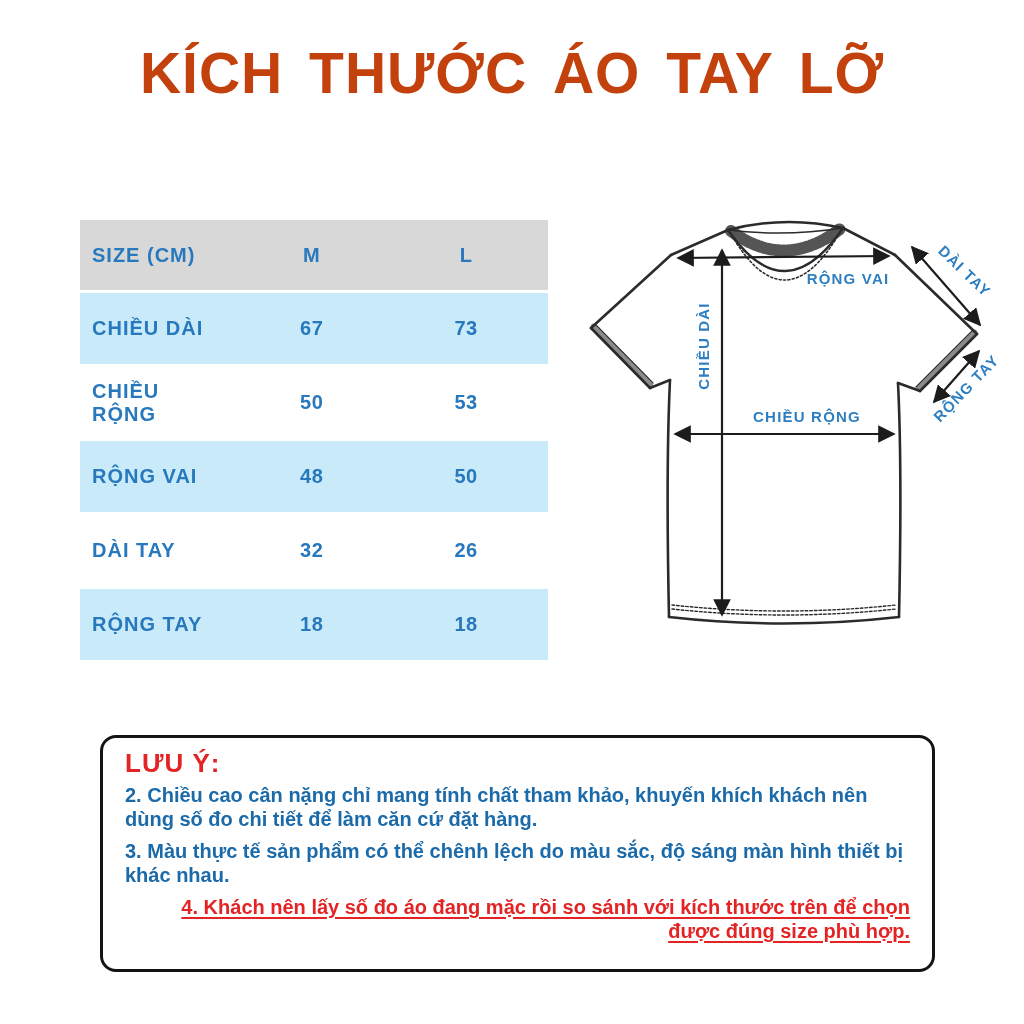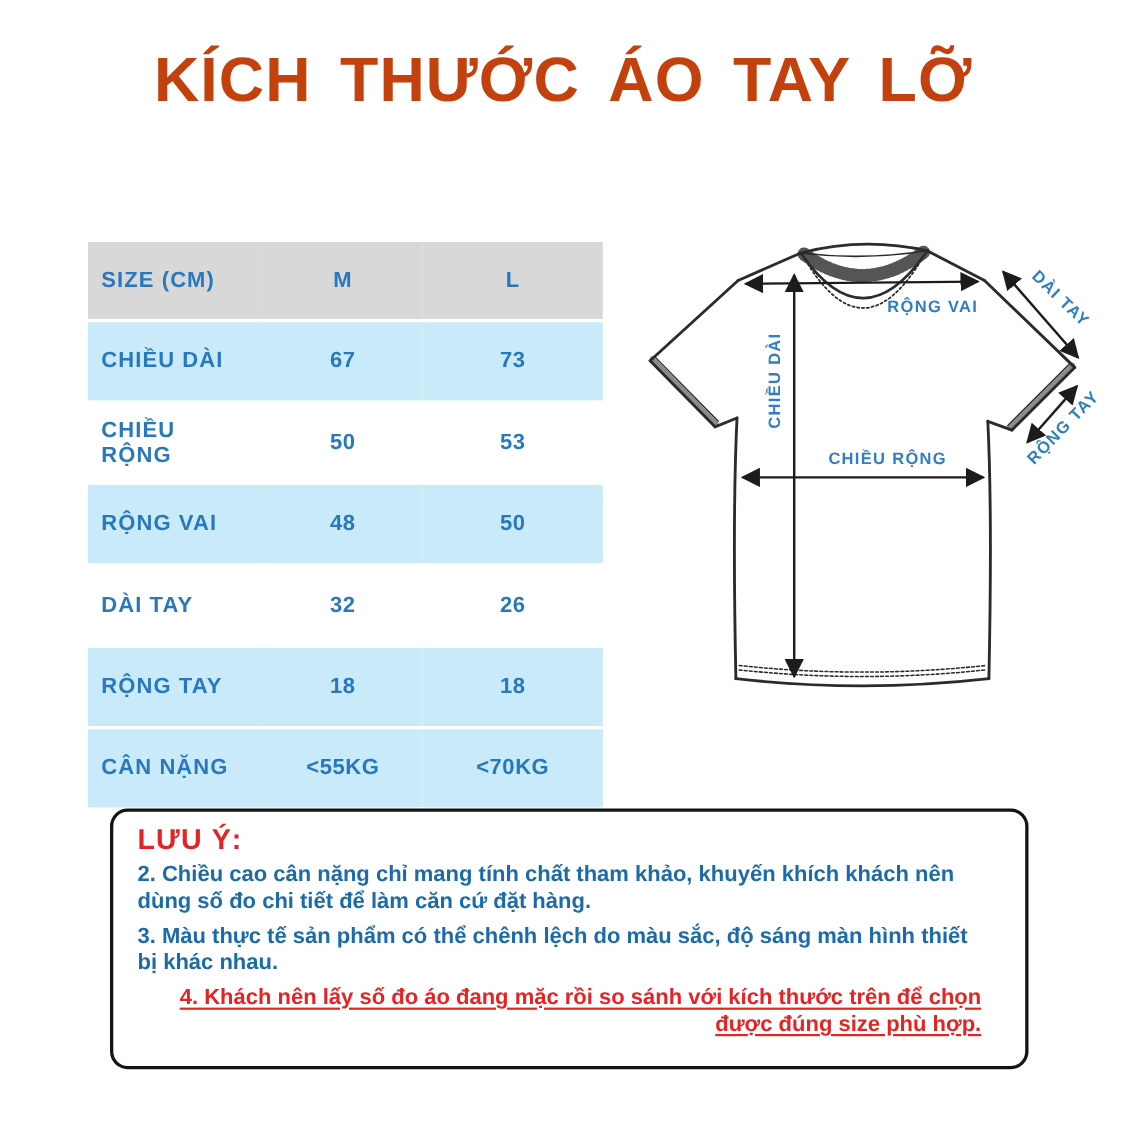--- a/index.html
+++ b/index.html
@@ -20,21 +20,21 @@
     font-size:20px;font-weight:bold;color:#2878bd;
     border-bottom:3px solid #ffffff;padding:12px;
   }
   table.size-table th{height:46px;background:#d8d8d8;}
   table.size-table td{height:47px;background:#ffffff;}
   table.size-table tr.alt td{background:#c9eaf9;}
   th.label, td.label{text-align:left;padding-left:21px;letter-spacing:1px;}
   th.val, td.val{text-align:center;letter-spacing:0.5px;}
   .note{
     position:absolute;left:100px;top:735px;width:835px;height:237px;box-sizing:border-box;
-    border:3px solid #141414;border-radius:16px;padding:8px 40px 6px 22px;overflow:hidden;
+    border:3px solid #141414;border-radius:16px;padding:8px 22px 6px 22px;overflow:hidden;
   }
   .note-heading{
     color:#e42424;font-size:26px;font-weight:bold;letter-spacing:1px;margin:2px 0 4px 0;
   }
   .note-item{
     color:#1b6aa9;font-size:20px;font-weight:bold;line-height:1.2;margin:0 0 8px 0;
   }
   .note-item.red{
     color:#e42424;text-decoration:underline;text-underline-offset:3px;text-align:right;
   }
@@ -82,25 +82,20 @@
         </tr>
         <tr>
           <td class="label">DÀI TAY</td>
           <td class="val">32</td>
           <td class="val">26</td>
         </tr>
         <tr class="alt">
           <td class="label">RỘNG TAY</td>
           <td class="val">18</td>
           <td class="val">18</td>
-        </tr>
-        <tr class="alt">
-          <td class="label">CÂN NẶNG</td>
-          <td class="val">&lt;55KG</td>
-          <td class="val">&lt;70KG</td>
         </tr>
       </tbody>
   </table>
 
   <svg class="diagram" width="430" height="460" viewBox="0 0 430 460">
     <defs>
       <marker id="ah" viewBox="0 0 10 10" refX="9" refY="5" markerWidth="8" markerHeight="8" orient="auto-start-reverse">
         <path d="M0,0 L10,5 L0,10 z" fill="#1c1c1c"></path>
       </marker>
     </defs>

